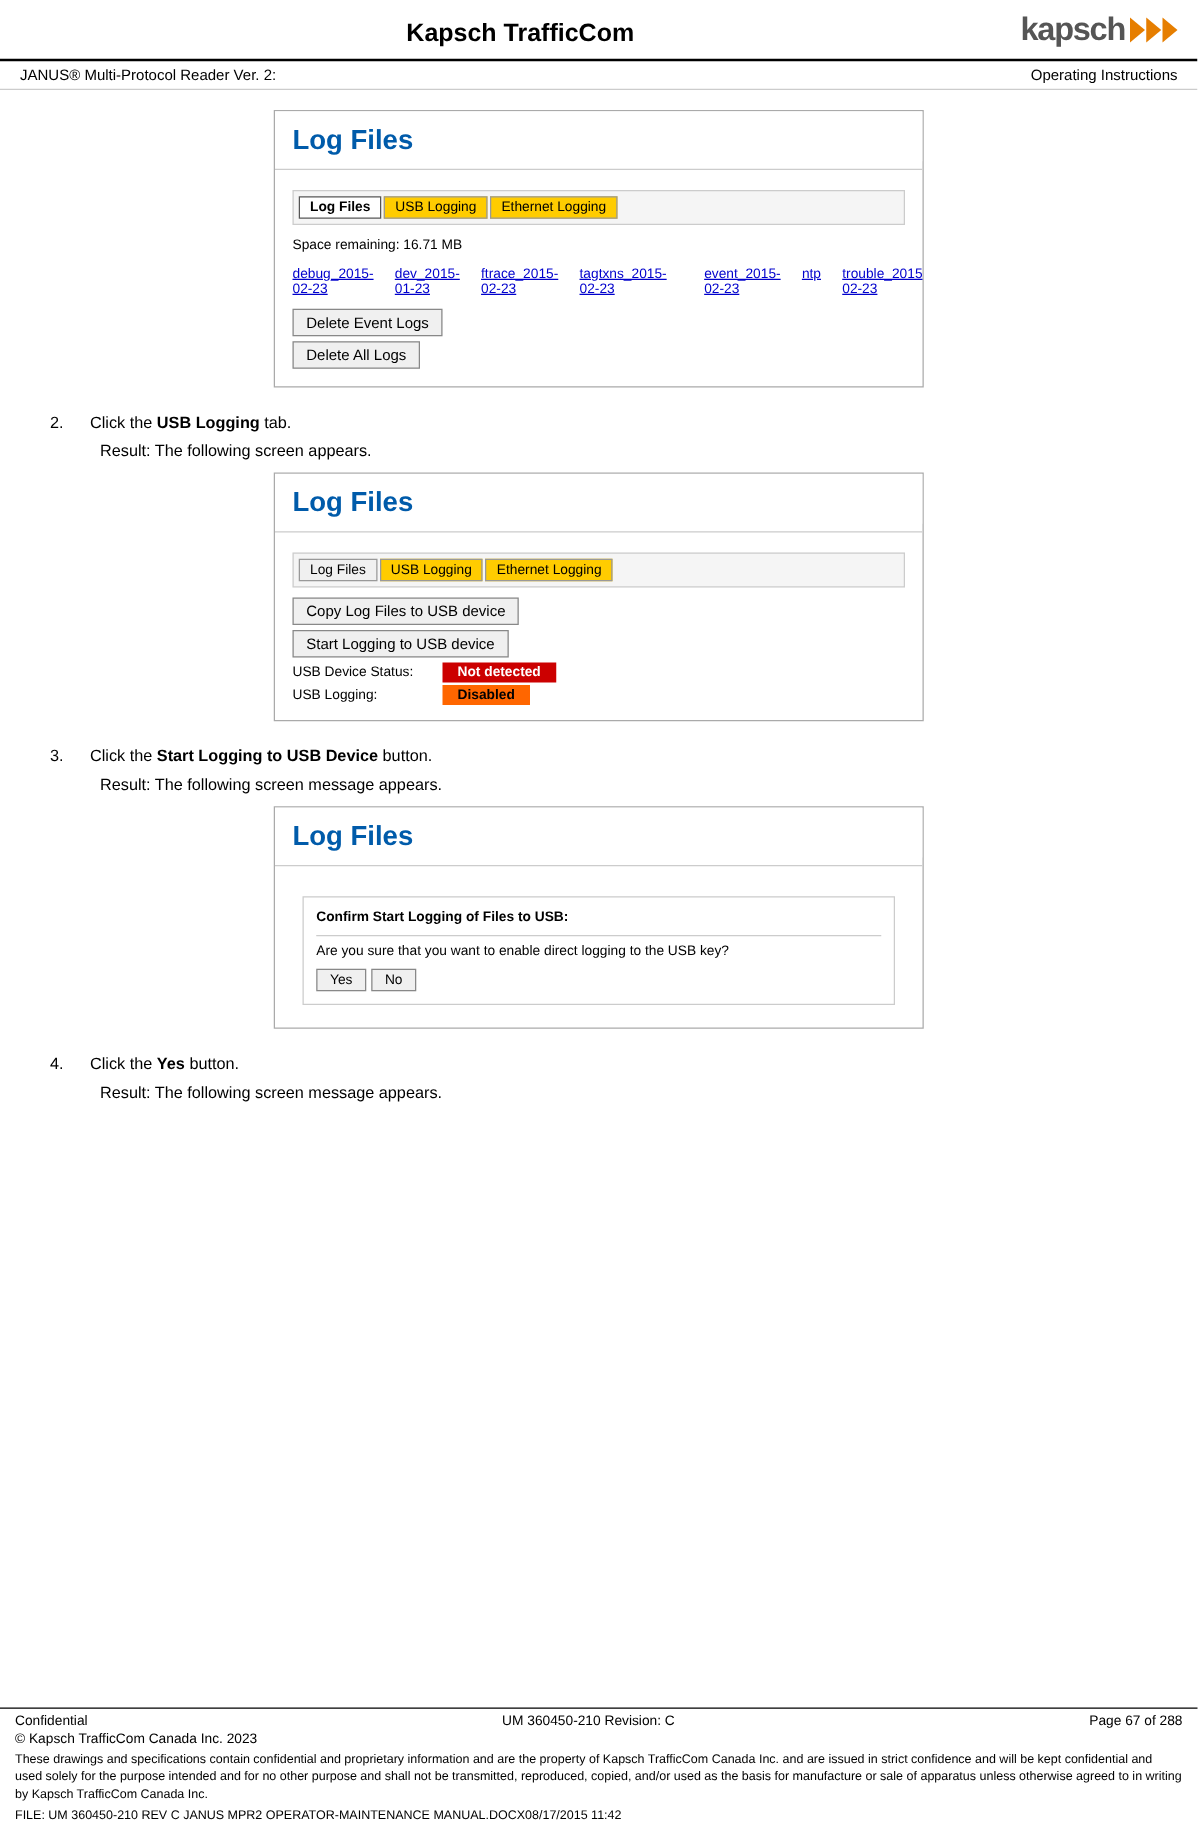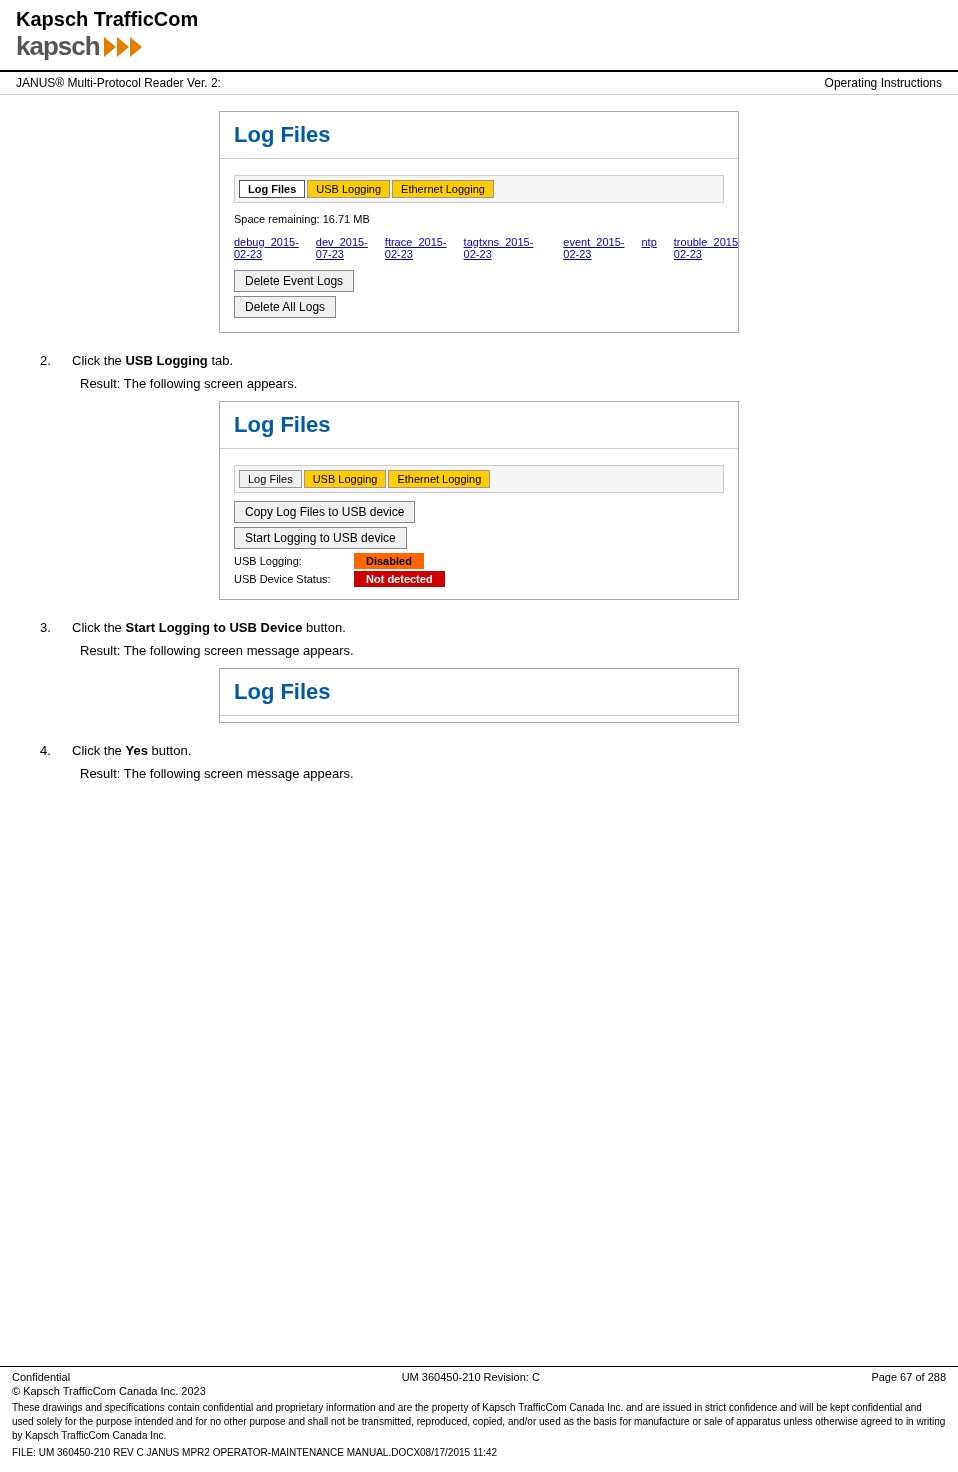--- a/index.html
+++ b/index.html
@@ -8,24 +8,23 @@
       font-size: 13px;
       background: #fff;
       color: #000;
       width: 958px;
       min-height: 1472px;
     }
 
     
     .header {
       display: flex;
-      align-items: flex-start;
+      align-items: flex-end;
       border-bottom: 2px solid #000;
       padding: 8px 16px;
-      flex-direction: column;
     }
     .header-title {
       font-size: 20px;
       font-weight: bold;
       flex: 1;
       text-align: center;
     }
 
     
     .sub-header {
@@ -297,21 +296,21 @@
         <button class="tab-btn active">Log Files</button>
         <button class="tab-btn highlighted">USB Logging</button>
         <button class="tab-btn highlighted">Ethernet Logging</button>
       </div>
       <div class="info-text">
         <div>Space remaining: 16.71 MB</div>
       </div>
       <div class="file-links">
         <div class="file-col">
           <span class="file-link">debug_2015-02-23</span>
-          <span class="file-link">dev_2015-07-23</span>
+          <span class="file-link">dev_2015-01-23</span>
           <span class="file-link">ftrace_2015-02-23</span>
           <span class="file-link">tagtxns_2015-02-23</span>
         </div>
         <div class="file-col">
           <span class="file-link">event_2015-02-23</span>
           <span class="file-link">ntp</span>
           <span class="file-link">trouble_2015-02-23</span>
         </div>
       </div>
       <button class="action-btn">Delete Event Logs</button>
@@ -334,43 +333,54 @@
     <hr class="divider-line">
     <div class="screenshot-content">
       <div class="tab-row">
         <button class="tab-btn">Log Files</button>
         <button class="tab-btn highlighted">USB Logging</button>
         <button class="tab-btn highlighted">Ethernet Logging</button>
       </div>
       <button class="action-btn">Copy Log Files to USB device</button>
       <button class="action-btn">Start Logging to USB device</button>
       <div class="status-row">
+        <span class="status-label">USB Device Status:</span>
+        <span class="status-value status-not-detected">Not detected</span>
+      </div>
+      <div class="status-row">
         <span class="status-label">USB Logging:</span>
         <span class="status-value status-disabled">Disabled</span>
-      </div>
-      <div class="status-row">
-        <span class="status-label">USB Device Status:</span>
-        <span class="status-value status-not-detected">Not detected</span>
       </div>
     </div>
   </div>
 
   <div class="step-container">
     <span class="step-number">3.</span>
     <span class="step-text">
       Click the <strong>Start Logging to USB Device</strong> button.
     </span>
   </div>
   <div class="result-text">Result: The following screen message appears.</div>
 
   <div class="screenshot-box">
     <div class="screenshot-header">
       <div class="screenshot-title">Log Files</div>
     </div>
     <hr class="divider-line">
+    <div class="screenshot-content">
+      <div class="confirm-inner">
+        <div class="confirm-title">Confirm Start Logging of Files to USB:</div>
+        <hr class="divider-line">
+        <div class="confirm-question">Are you sure that you want to enable direct logging to the USB key?</div>
+        <div class="confirm-btn-row">
+          <button class="confirm-btn">Yes</button>
+          <button class="confirm-btn">No</button>
+        </div>
+      </div>
+    </div>
   </div>
 
   <div class="step-container">
     <span class="step-number">4.</span>
     <span class="step-text">
       Click the <strong>Yes</strong> button.
     </span>
   </div>
   <div class="result-text">Result: The following screen message appears.</div>
 

